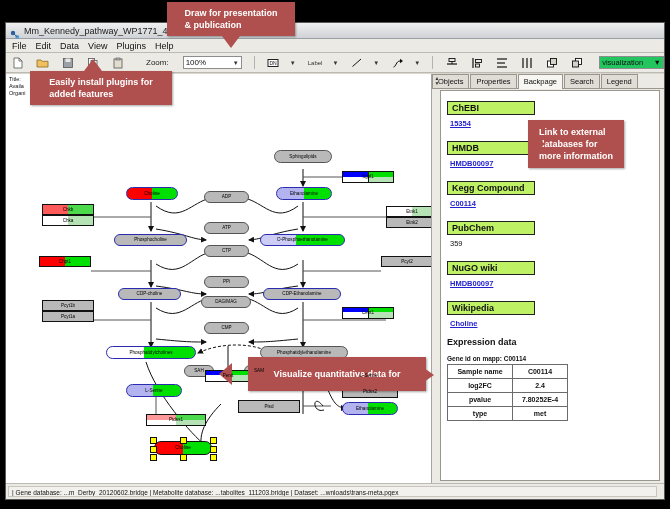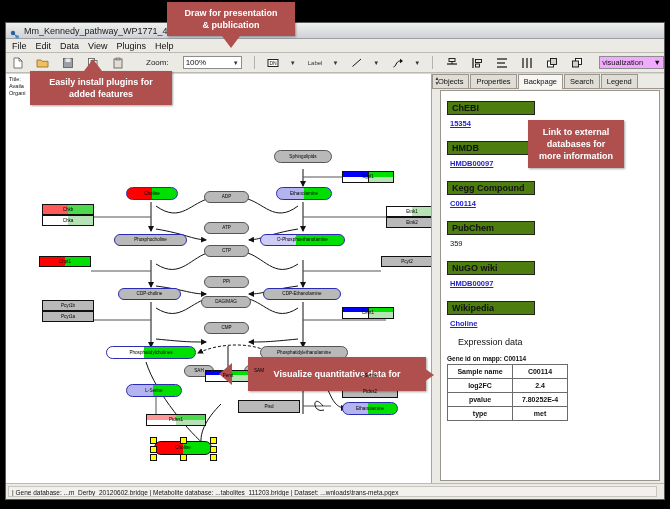--- a/index.html
+++ b/index.html
@@ -22,46 +22,46 @@
            padding-left:5px;box-sizing:border-box;gap:12px;}
   .tbtn{width:13px;height:13px;display:flex;align-items:center;justify-content:center;flex:0 0 auto;}
   .tbtn svg{display:block;}
   .zl{font-size:8px;color:#222;margin-left:10px;margin-right:2px;}
   .zoomcombo{width:62px;height:13px;background:#fff;border:1px solid #8d8d8d;display:flex;
              align-items:center;justify-content:space-between;font-size:8px;color:#111;padding:0 2px;box-sizing:border-box;}
   .zoomcombo .arw{font-size:6px;color:#333;}
   .sep{width:1px;height:13px;background:#b5b2ab;}
   .drop{font-size:6px;color:#333;margin-left:-2px;}
   .smalllbl{font-size:6px;color:#333;}
-  .viscombo{width:68px;height:13px;background:#f0abfc;border:1px solid #8d8d8d;display:flex;align-items:center;
+  .viscombo{width:68px;height:13px;background:#22c55e;border:1px solid #8d8d8d;display:flex;align-items:center;
             justify-content:space-between;font-size:7.5px;color:#111;padding:0 2px;box-sizing:border-box;margin-left:4px;}
 
   
   #workarea{position:absolute;left:0;top:51px;right:0;bottom:16px;display:flex;}
   #canvaswrap{position:relative;flex:0 0 425px;background:#fff;border-right:1px solid #a8a49c;overflow:hidden;}
   #sidepanel{position:relative;flex:1 1 auto;background:#eceae4;overflow:hidden;}
 
   
   #infoblock{position:absolute;left:3px;top:2px;font-size:5.5px;color:#111;line-height:7px;}
 
   
   #tabs{display:flex;align-items:flex-end;height:15px;background:#eceae4;
         border-bottom:1px solid #9a968e;box-sizing:border-box;}
   .tab{font-size:7.5px;color:#111;padding:1px 5px 1px 5px;border:1px solid #9a968e;border-bottom:none;
        background:#e0ddd6;margin-right:1px;line-height:11px;}
   .tab.active{background:#f7f6f3;position:relative;top:1px;padding-bottom:2px;}
   #tabscroll{position:absolute;left:2px;top:2px;width:6px;height:12px;font-size:5px;color:#333;line-height:5px;text-align:center;}
 
   #backpage{position:absolute;left:8px;top:16px;right:4px;bottom:2px;background:#fff;border:1px solid #9a968e;
             overflow:hidden;box-sizing:border-box;padding:6px 0 0 6px;}
-  .dbhdr{display:inline-block;min-width:88px;background:#4d7c0f;border:1px solid #222;font-weight:bold;
+  .dbhdr{display:inline-block;min-width:88px;background:#bef264;border:1px solid #222;font-weight:bold;
          font-size:9px;color:#111;padding:1px 4px;box-sizing:border-box;}
   .dblink{display:block;font-size:7.5px;color:#2222cc;text-decoration:underline;margin:4px 0 9px 3px;font-weight:bold;}
   .dbplain{display:block;font-size:7.5px;color:#111;margin:4px 0 9px 3px;}
-  .exphdr{font-size:9px;font-weight:normal;color:#111;margin:2px 0 8px 11px;}
+  .exphdr{font-size:9px;font-weight:bold;color:#111;margin:2px 0 8px 0;}
   .geneid{font-size:6.5px;font-weight:bold;color:#111;margin-bottom:2px;}
   table.exp{border-collapse:collapse;}
   table.exp td{border:1px solid #6b6b6b;font-size:7px;font-weight:bold;color:#111;text-align:center;
                padding:1.5px 4px;height:10px;}
   table.exp td.c1{width:56px;}
   table.exp td.c2{width:46px;}
 
   
   #statusbar{position:absolute;left:0;right:0;bottom:0;height:16px;background:#eceae4;border-top:1px solid #bdbab3;
              display:flex;align-items:center;box-sizing:border-box;padding-left:2px;}
@@ -70,21 +70,21 @@
 
   
   .node{position:absolute;box-sizing:border-box;display:flex;align-items:center;justify-content:center;
         font-size:4.6px;color:#000;text-align:center;line-height:6px;white-space:nowrap;}
   .metab{border:1px solid #2b2bb0;border-radius:7px;background:#b9b9b9;}
   .metab-grey{border:1px solid #555;border-radius:7px;background:#b9b9b9;}
   .gene{border:1px solid #111;background:#b9b9b9;}
   .lbl{position:relative;z-index:3;}
 
   
-  .callout{position:absolute;background:#b0504e;color:#fff;font-weight:bold;text-align:center;
+  .callout{position:absolute;background:#b0504e;color:#fff;font-weight:bold;text-align:left;
            box-shadow:1px 1px 2px rgba(0,0,0,.35);display:flex;align-items:center;justify-content:center;}
   .cotext{padding:3px 6px;line-height:12px;}
   .arrow-down{position:absolute;width:0;height:0;border-left:9px solid transparent;border-right:9px solid transparent;
               border-top:12px solid #b0504e;}
   .arrow-up{position:absolute;width:0;height:0;border-left:9px solid transparent;border-right:9px solid transparent;
             border-bottom:12px solid #b0504e;}
   .arrow-left{position:absolute;width:0;height:0;border-top:11px solid transparent;border-bottom:11px solid transparent;
               border-right:13px solid #b0504e;}
   .arrow-right{position:absolute;width:0;height:0;border-top:11px solid transparent;border-bottom:11px solid transparent;
                border-left:13px solid #b0504e;}

